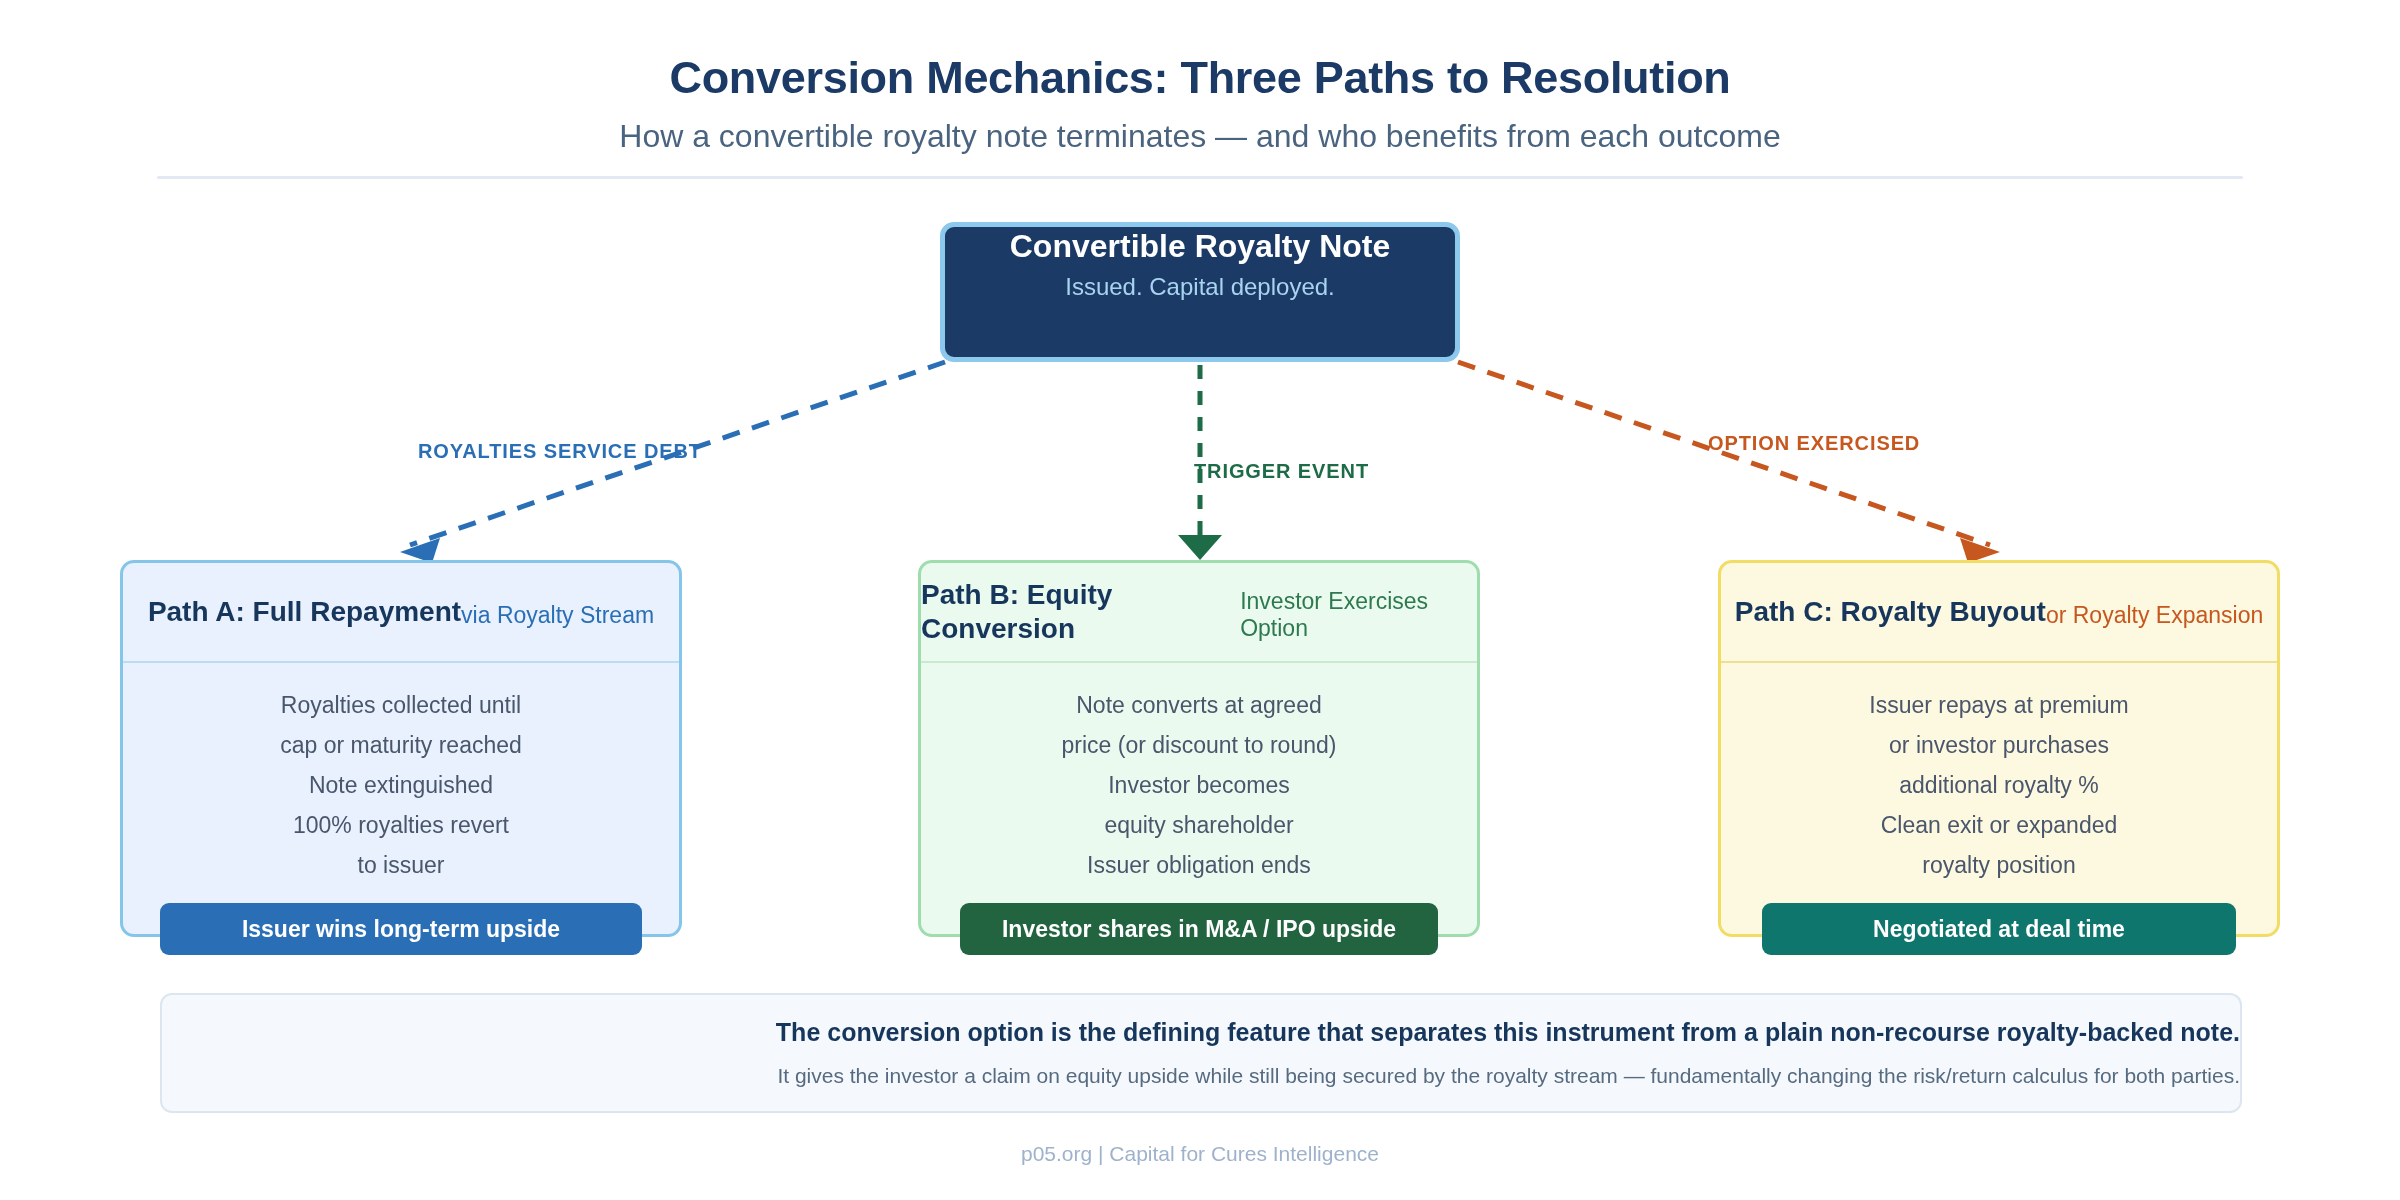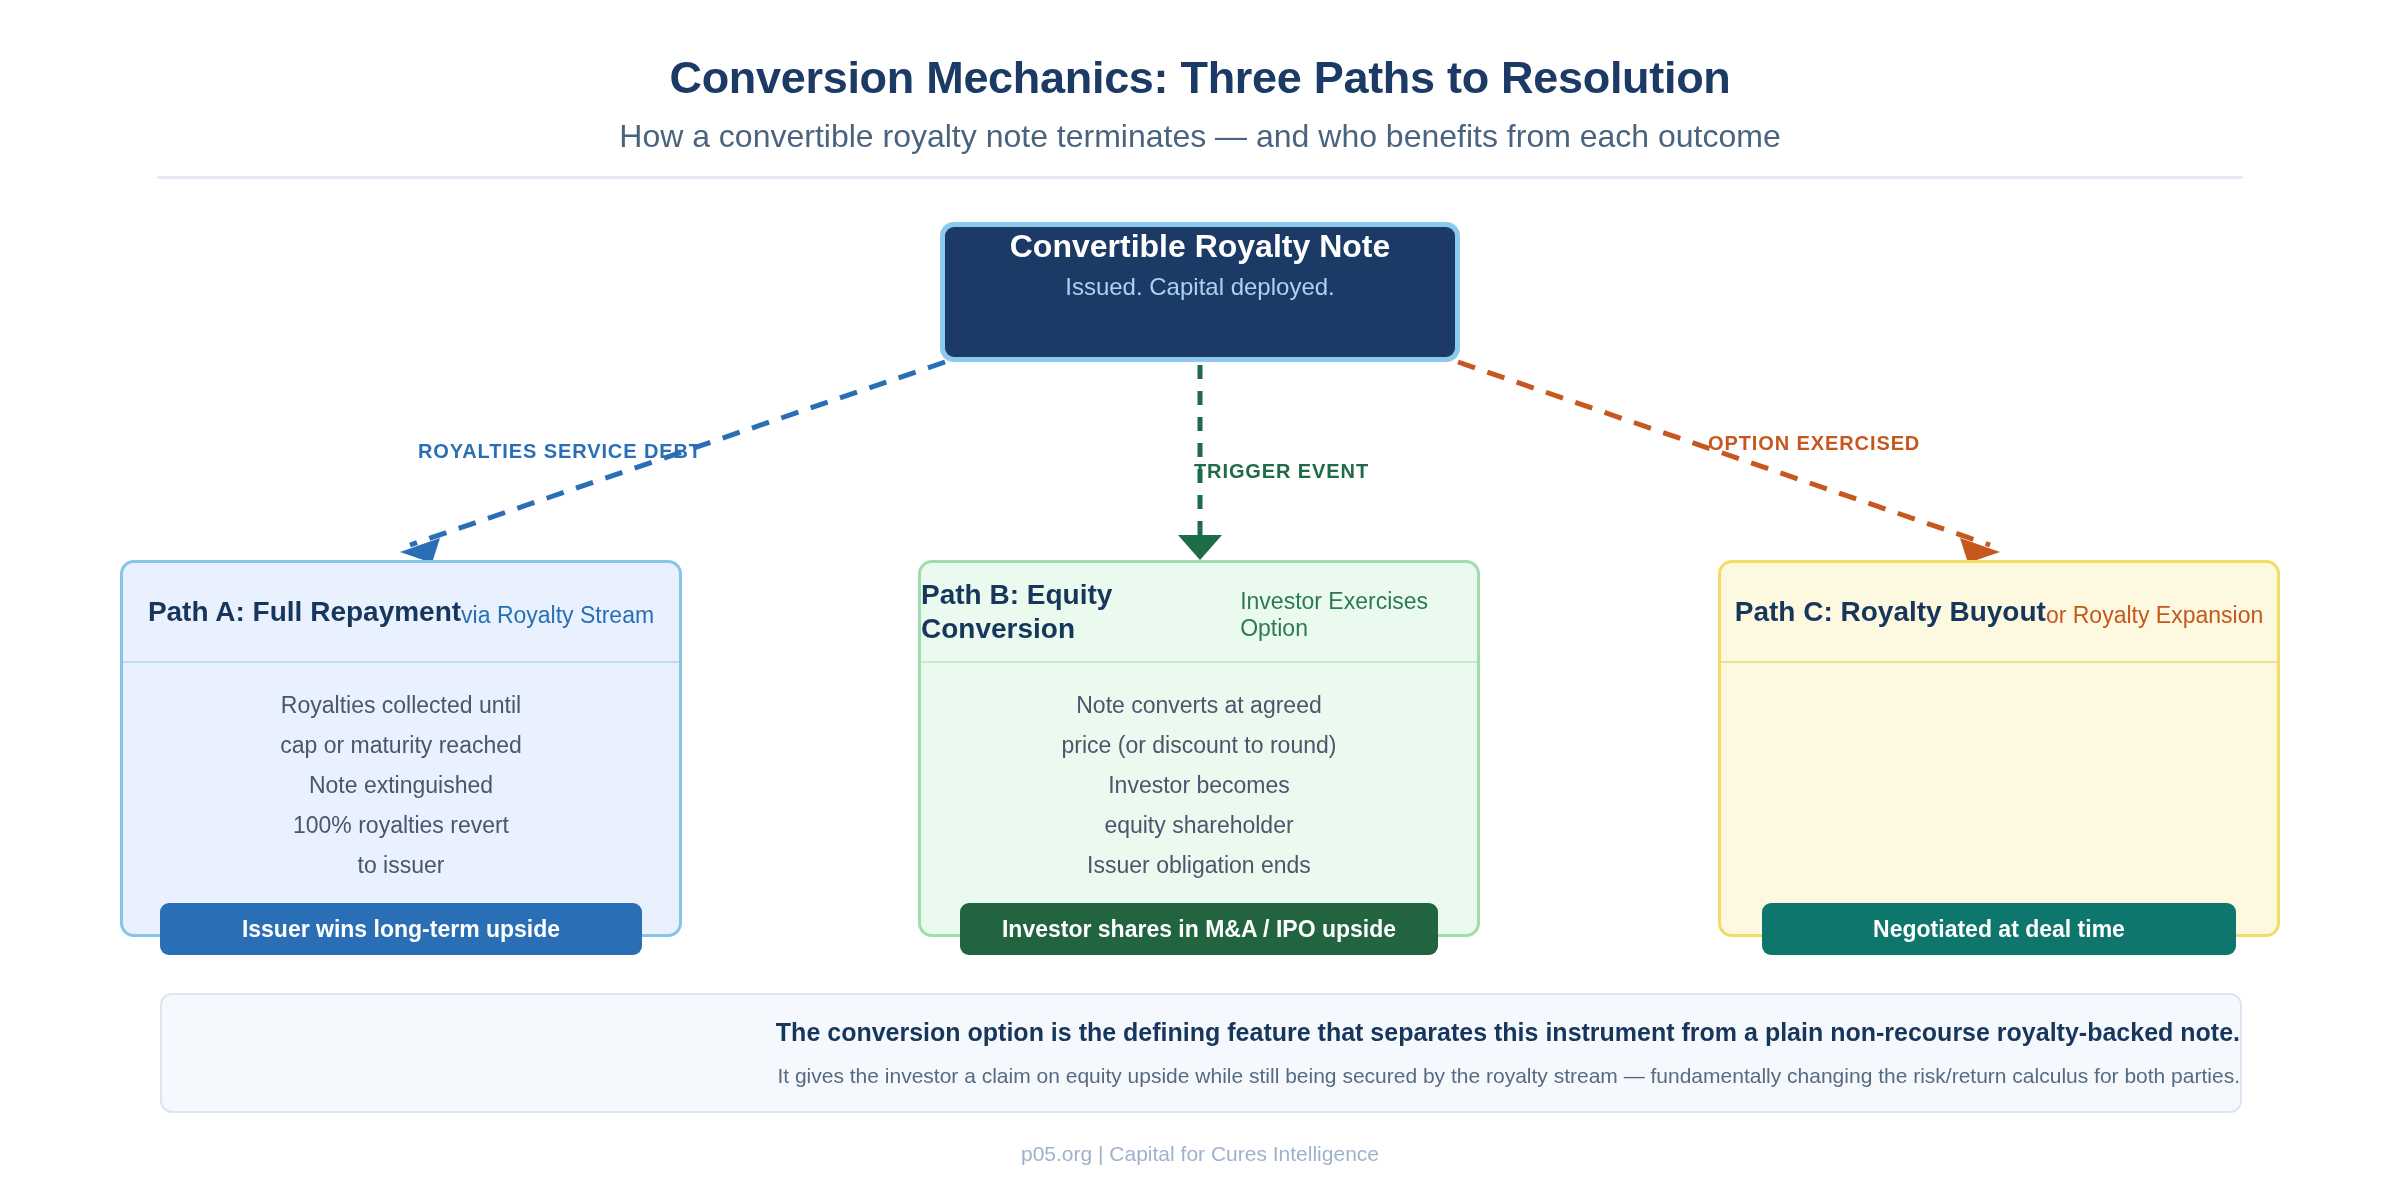--- a/index.html
+++ b/index.html
@@ -275,20 +275,27 @@
     <div class="card-line">equity shareholder</div>
     <div class="card-line">Issuer obligation ends</div>
   </div>
 </div>
 
 <div class="path-card" id="path-card-c">
   <div class="card-header">
     <div class="card-title">Path C: Royalty Buyout</div>
     <div class="card-subtitle">or Royalty Expansion</div>
   </div>
+  <div class="card-body">
+    <div class="card-line">Issuer repays at premium</div>
+    <div class="card-line">or investor purchases</div>
+    <div class="card-line">additional royalty %</div>
+    <div class="card-line">Clean exit or expanded</div>
+    <div class="card-line">royalty position</div>
+  </div>
 </div>
 
 <div class="outcome-badge" id="outcome-badge-a">Issuer wins long-term upside</div>
 <div class="outcome-badge" id="outcome-badge-b">Investor shares in M&amp;A / IPO upside</div>
 <div class="outcome-badge" id="outcome-badge-c">Negotiated at deal time</div>
 
 <div id="callout">
   <div id="callout-headline">The conversion option is the defining feature that separates this instrument from a plain non-recourse royalty-backed note.</div>
   <div id="callout-body">It gives the investor a claim on equity upside while still being secured by the royalty stream — fundamentally changing the risk/return calculus for both parties.</div>
 </div>

